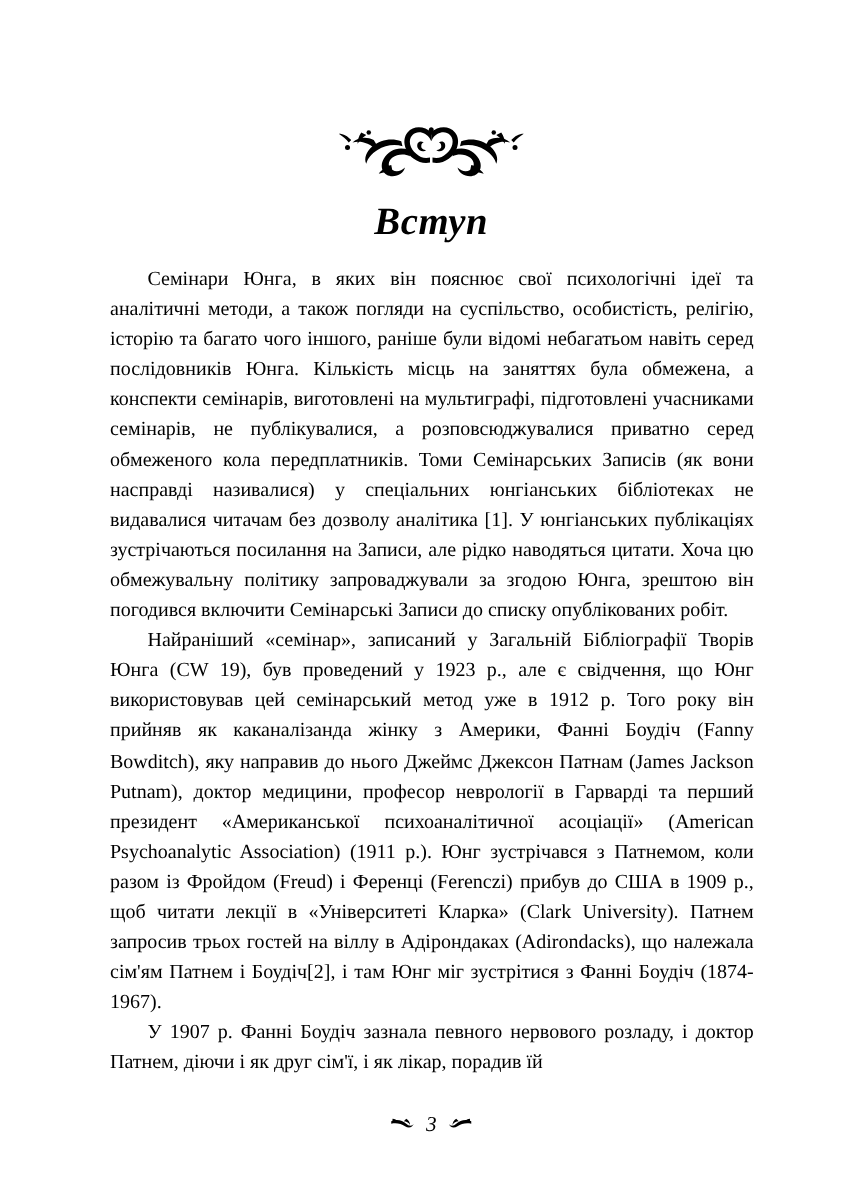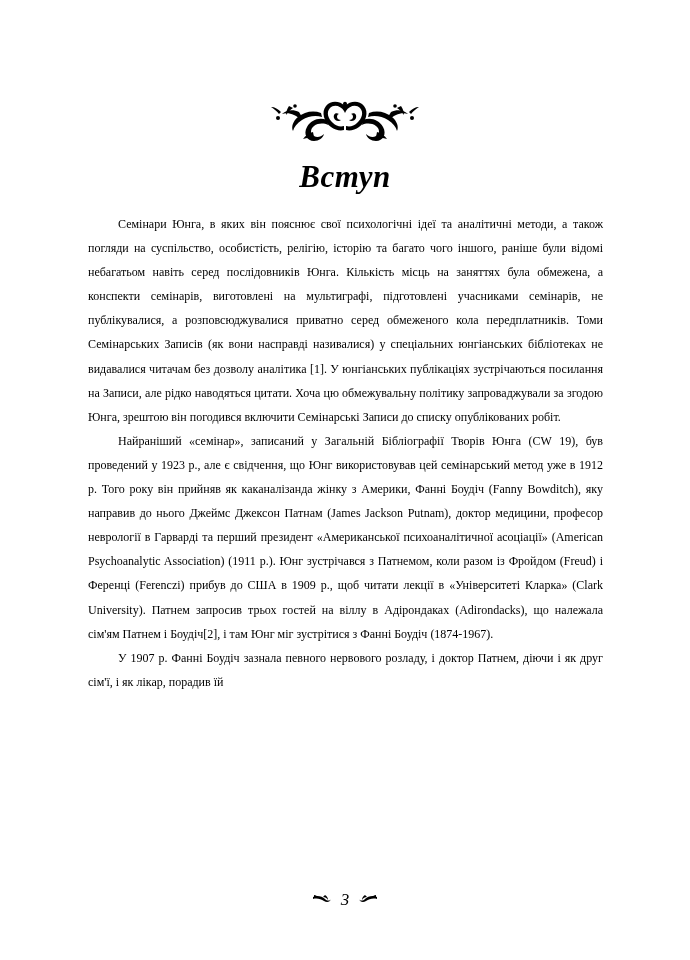--- a/index.html
+++ b/index.html
@@ -53,21 +53,21 @@
   .body-text {
     position: absolute;
     left: 88px;
     top: 212px;
     width: 515px;
   }
   .body-text p {
     margin: 0;
     text-align: justify;
     text-justify: inter-word;
-    font-size: 12px;
+    font-size: 16px;
     line-height: 24.1px;
     text-indent: 30px;
     hyphens: none;
   }
 
   
   .page-footer {
     position: absolute;
     left: 0;
     right: 0;

